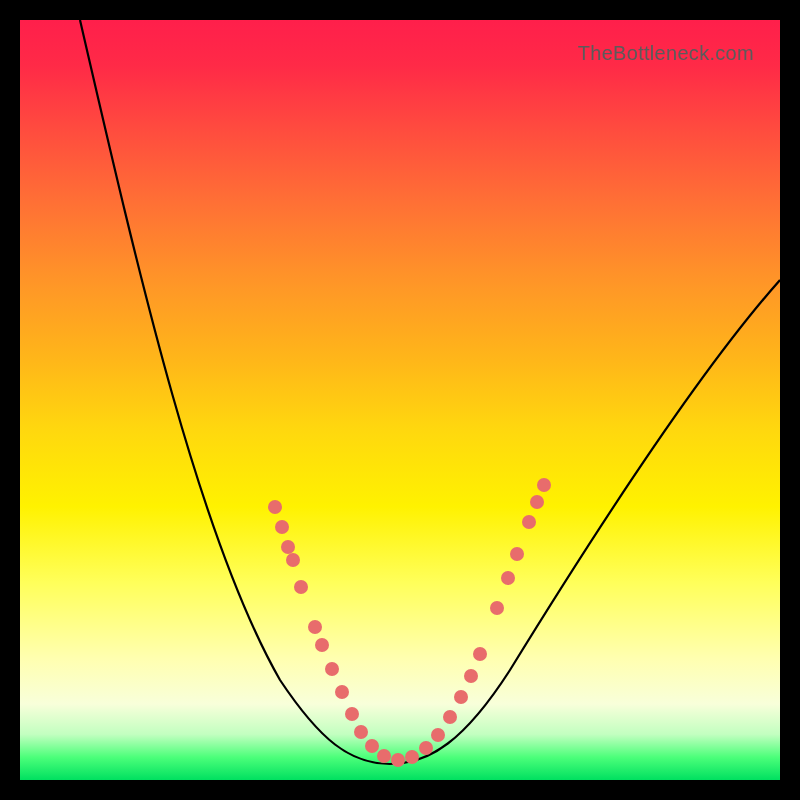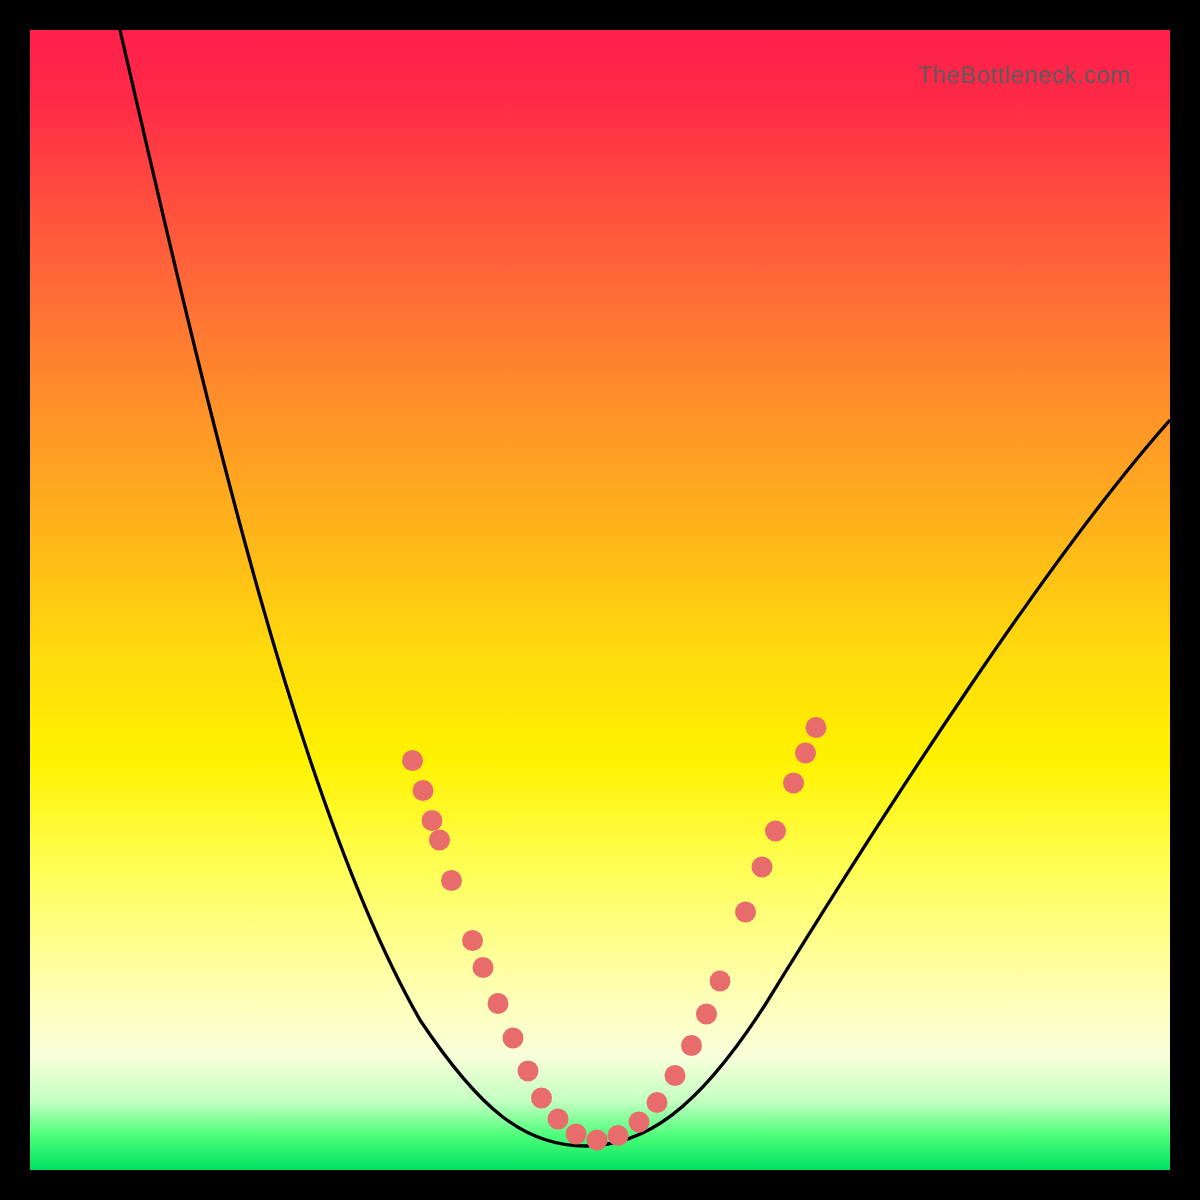--- a/index.html
+++ b/index.html
@@ -37,21 +37,21 @@
       #c2ffc0 94%,
       #4cff7a 97%,
       #00e060 100%
     );
   }
   .watermark {
     position: absolute;
     top: 22px;
     right: 26px;
     color: #5b5b5b;
-    font-size: 16px;
+    font-size: 20px;
     font-weight: 400;
     letter-spacing: 0.3px;
     pointer-events: none;
     text-align: right;
   }
   svg.curve {
     position: absolute;
     left: 0;
     top: 0;
     width: 760px;

